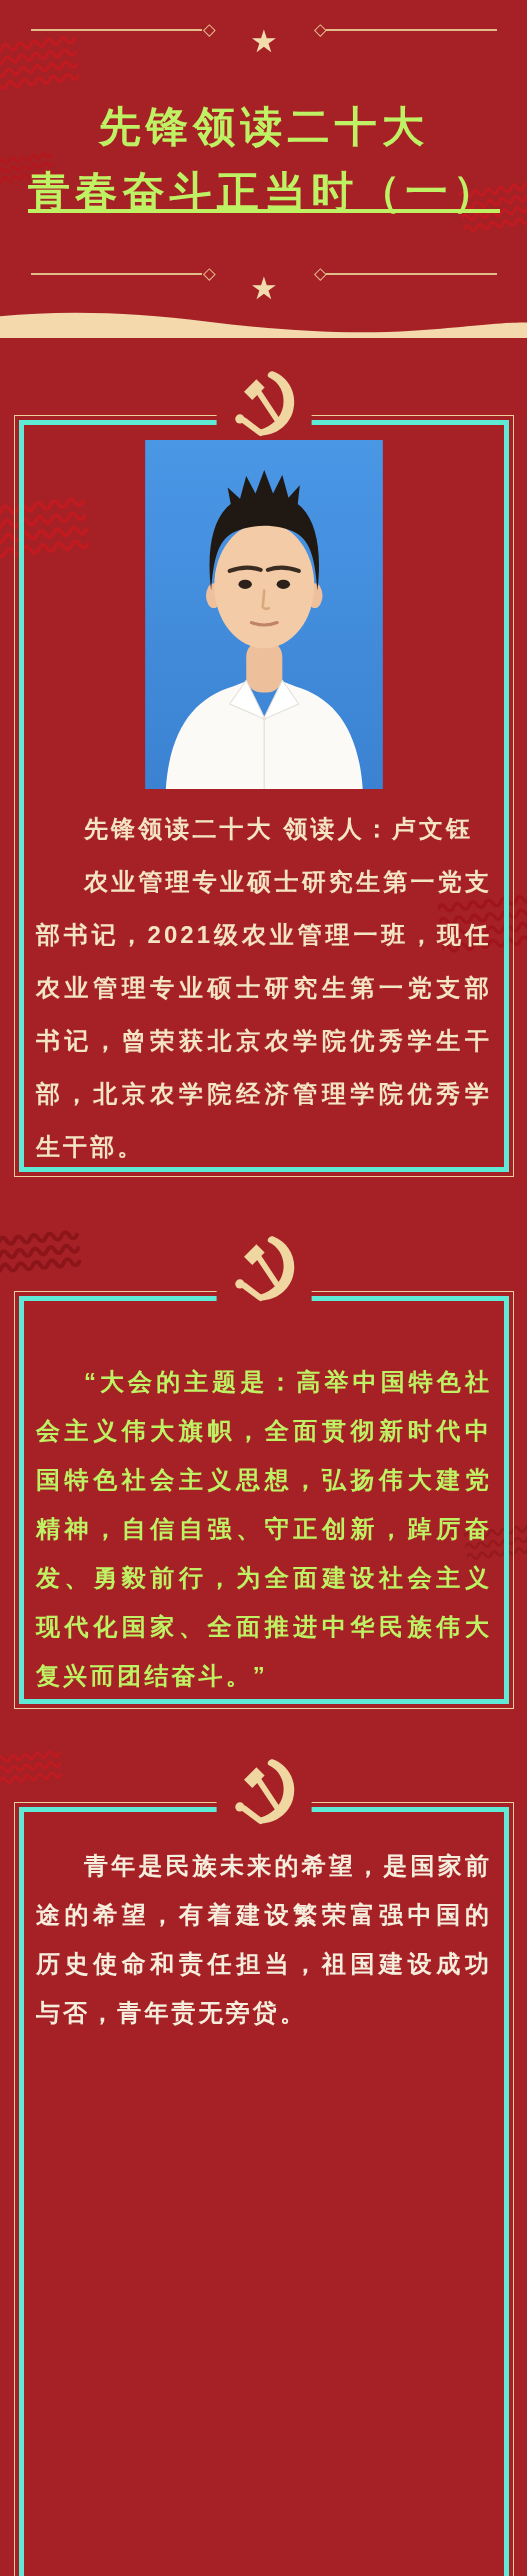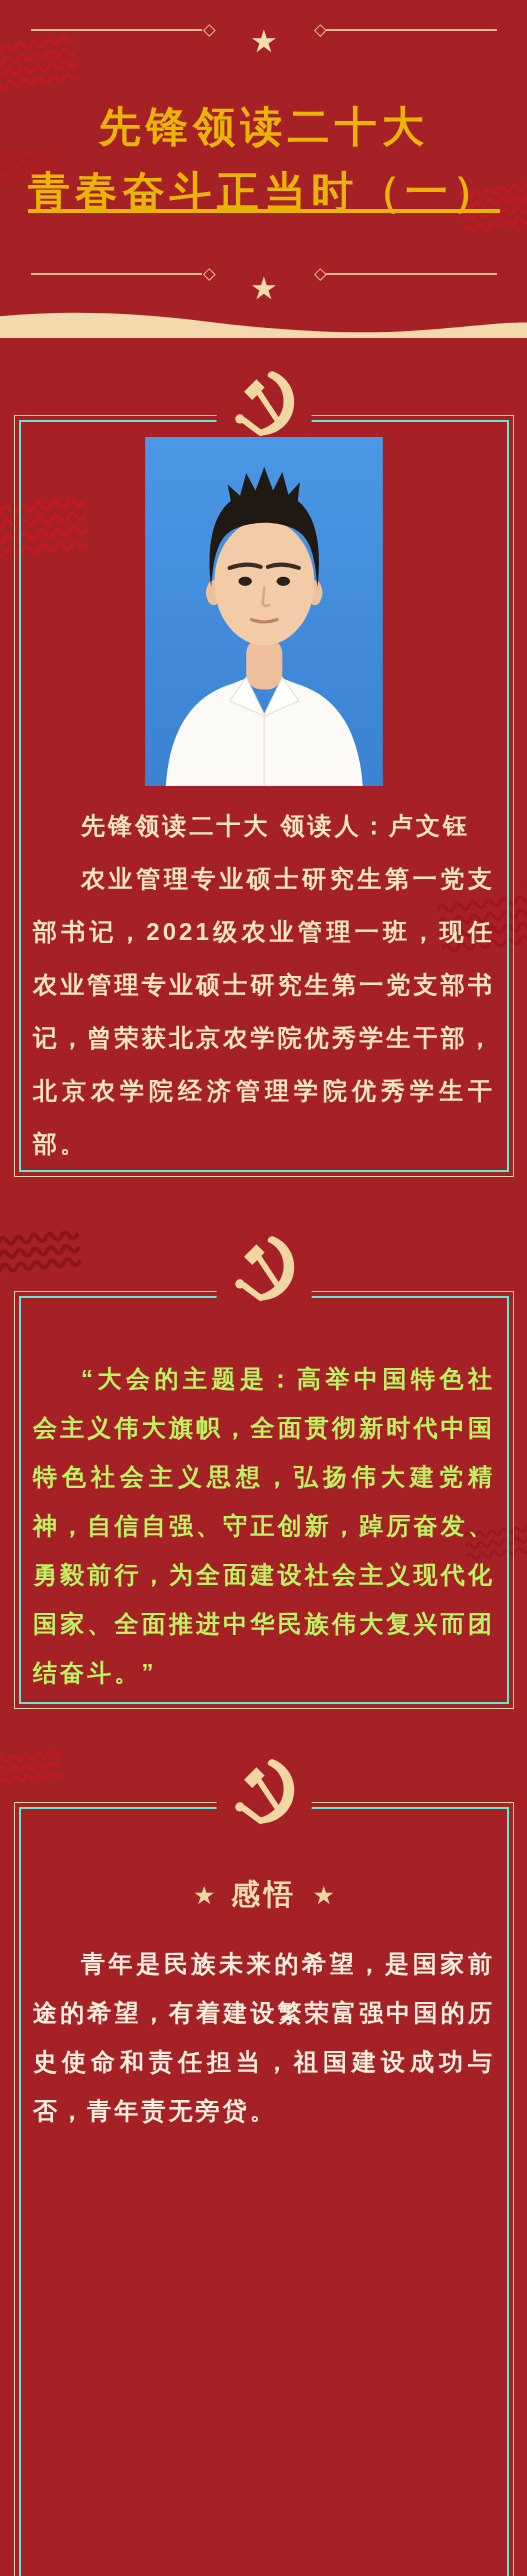--- a/index.html
+++ b/index.html
@@ -10,32 +10,32 @@
   }
   .page{position:absolute;inset:0;}
   
   .zig{position:absolute;z-index:0;pointer-events:none;}
   
   .rule{position:absolute;height:1.5px;background:#e2bd8c;z-index:1;}
   .diam{position:absolute;width:6.7px;height:6.7px;border:1.5px solid #e2bd8c;transform:rotate(45deg);background:transparent;z-index:1;}
   .star{position:absolute;left:0;width:100%;text-align:center;color:#f2dcae;z-index:1;}
   .star-top{top:23px;font-size:31px;}
   .star-bottom{top:270px;font-size:31px;}
-  .title{position:absolute;left:0;width:100%;text-align:center;color:#eab308;font-weight:bold;letter-spacing:5.2px;font-size:42px;line-height:1;z-index:1;}
+  .title{position:absolute;left:0;width:100%;text-align:center;color:#bef264;font-weight:bold;letter-spacing:5.2px;font-size:42px;line-height:1;z-index:1;}
   .title1{top:78px;}
   .title2{top:143px;text-decoration:underline;}
   
   .wave{position:absolute;left:0;top:307px;width:528px;height:31px;z-index:1;}
   
   .card{
     position:absolute;left:14px;width:500px;box-sizing:border-box;
     border:1.5px solid #ecd0a0;padding:3.6px;z-index:1;
   }
   .card-inner{
-    border:2px solid #5eead4;height:100%;box-sizing:border-box;overflow:hidden;
+    border:5px solid #5eead4;height:100%;box-sizing:border-box;overflow:hidden;
   }
   .emblem{
     position:absolute;left:50%;transform:translateX(-50%);
     background:#a62125;padding:0 13.4px;z-index:3;line-height:0;
   }
   .emblem svg{width:68px;height:68px;}
   .card1{top:415px;height:762px;}
   .card1 .emblem{top:-47px;}
   .card1 .card-inner{padding:15.5px 12.4px 0;}
   .card2{top:1291px;height:418px;}
@@ -220,22 +220,19 @@
           <path d="M28,44 L52,20 L68,36 L44,60 Z"></path>
           <circle cx="20" cy="97" r="9"></circle>
         </g>
         <g fill="none" stroke="#f0d7a2" stroke-linecap="round">
           <path d="M60,124 L28,100" stroke-width="12"></path>
           <path d="M52,38 L95,103" stroke-width="11"></path>
         </g>
       </svg>
     </div>
     <div class="card-inner">
-      <h2 class="ganwu">
-        <span class="hstar">★</span><span>感悟</span><span class="hstar">★</span>
-      </h2>
       <p class="bodytext">青年是民族未来的希望，是国家前途的希望，有着建设繁荣富强中国的历史使命和责任担当，祖国建设成功与否，青年责无旁贷。</p>
 
     </div>
   </section>
 
 </div>
 
 
 </body></html>

